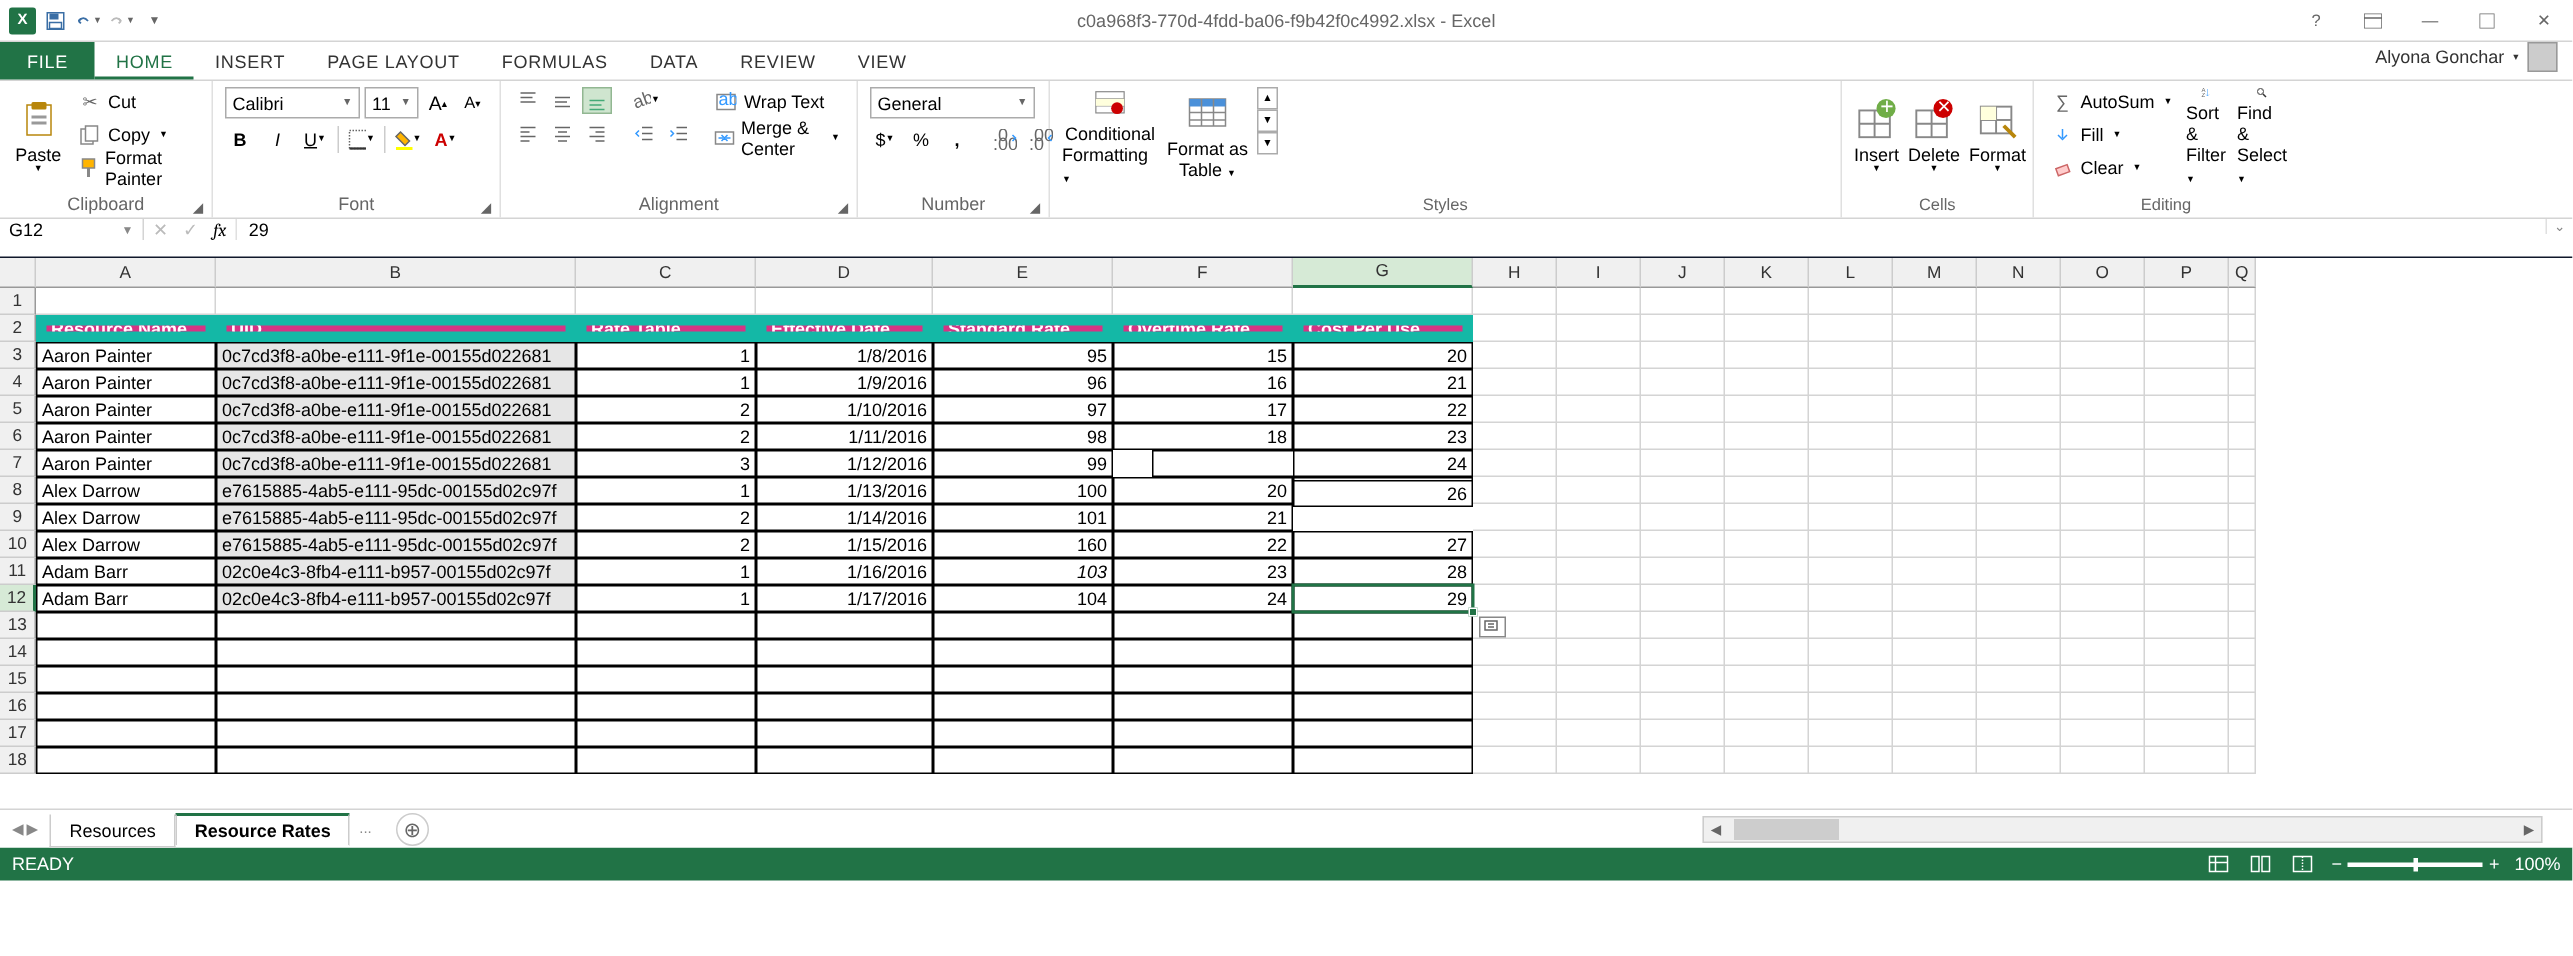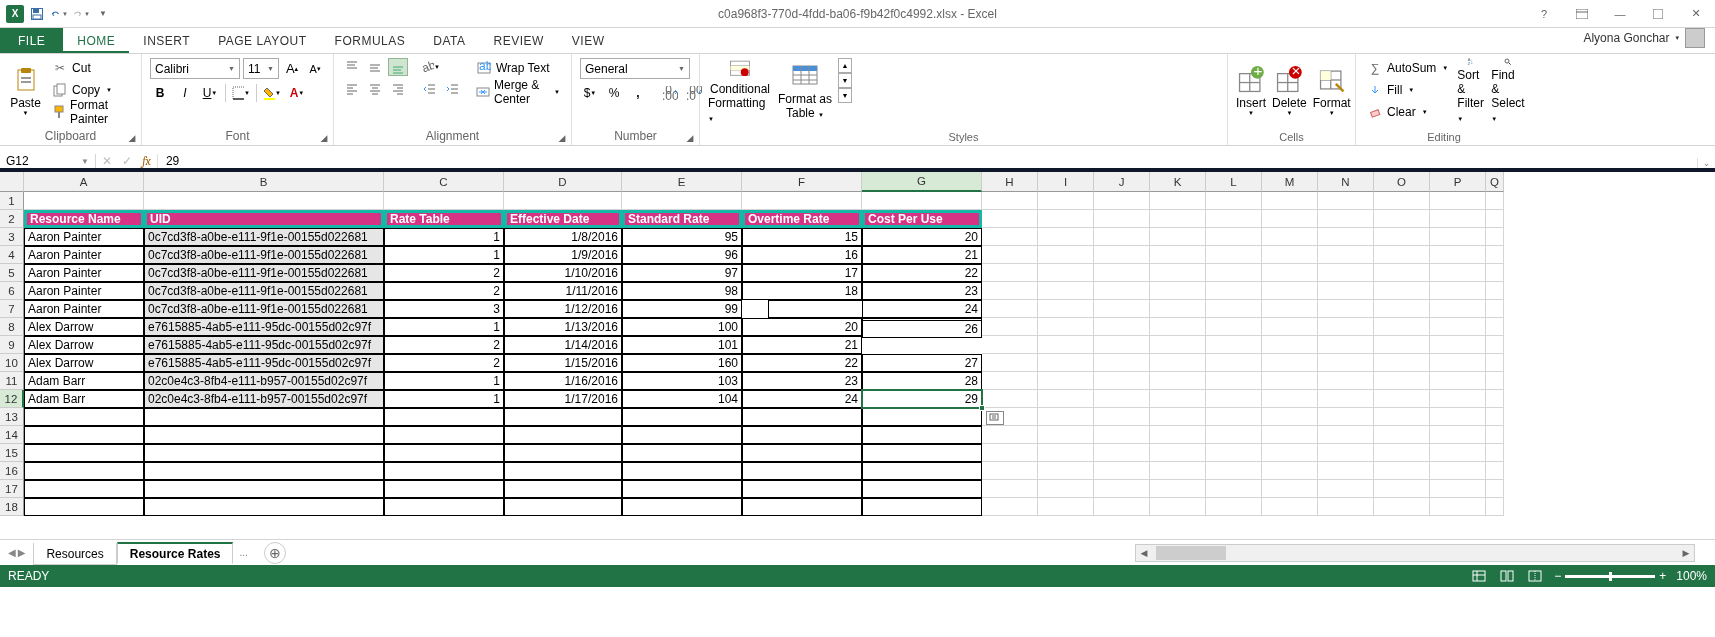--- a/index.html
+++ b/index.html
@@ -42,38 +42,38 @@
 .style-cell{width:94px;height:22px;border:1px solid #b5b5b5;display:flex;align-items:center;padding:0 6px;font-size:11.5px;cursor:pointer}
 .sc-normal{background:#fff;border:2px solid #217346;color:#000}
 .sc-bad{background:#ffc7ce;color:#9c0006}
 .sc-good{background:#c6efce;color:#006100}
 .sc-neutral{background:#ffeb9c;color:#9c6500}
 .sc-calc{background:#f2f2f2;color:#fa7d00;font-weight:bold}
 .sc-check{background:#a5a5a5;color:#fff;font-weight:bold}
 .sc-explan{background:#fff;color:#7f7f7f;font-style:italic}
 .sc-input{background:#ffcc99;color:#3f3f76}
 .style-grid{display:grid;grid-template-columns:repeat(4,94px);grid-template-rows:22px 22px;gap:2px}
-.formula-bar{height:26px;border-bottom:4px solid #0f172a;display:flex;align-items:flex-end;background:#fff}
+.formula-bar{height:26px;border-bottom:1px solid #0f172a;display:flex;align-items:flex-start;background:#fff}
 .name-box{width:96px;border-right:1px solid #d4d4d4;display:flex;align-items:center;padding:0 6px;font-size:12px;justify-content:space-between}
 .name-box .caret{font-size:8px;color:#888}
 .fb-icons{display:flex;align-items:center;padding:0 6px;gap:10px;border-right:1px solid #e0e0e0;color:#bbb}
-.fb-fx{font-style:italic;font-family:"Cambria",serif;color:#a16207}
+.fb-fx{font-style:italic;font-family:"Cambria",serif;color:#000000}
 .fb-input{flex:1;display:flex;align-items:center;padding:0 8px;font-size:12px}
 .fb-expand{width:18px;display:flex;align-items:center;justify-content:center;color:#888;font-size:9px;border-left:1px solid #e0e0e0}
 .grid-area{position:relative;height:367px;overflow:hidden;background:#fff}
 .corner{position:absolute;left:0;top:0;width:24px;height:20px;background:#f0f0f0;border-right:1px solid #ccc;border-bottom:1px solid #999}
 .col-headers{position:absolute;left:24px;top:0;height:20px;display:flex}
 .col-h{background:#f0f0f0;border-right:1px solid #ccc;border-bottom:1px solid #999;display:flex;align-items:center;justify-content:center;font-size:11.5px;color:#333}
 .col-h.sel{background:#d6ead6;border-bottom:2px solid #217346}
 .row-headers{position:absolute;left:0;top:20px;width:24px}
 .row-h{height:18px;background:#f0f0f0;border-right:1px solid #999;border-bottom:1px solid #ccc;display:flex;align-items:center;justify-content:center;font-size:11.5px;color:#333}
 .row-h.sel{background:#d6ead6;border-right:2px solid #217346}
 .cells{position:absolute;left:24px;top:20px}
 .cell{position:absolute;height:18px;display:flex;align-items:center;padding:0 3px;font-size:12px;overflow:hidden;white-space:nowrap}
-.hdr-cell{background:#d63384;color:#fff;font-weight:bold;border:3px solid #14b8a6}
+.hdr-cell{background:#d63384;color:#fff;font-weight:bold;border:7px solid #14b8a6}
 .uid-cell{background:#e6e6e6;border:1px solid #000}
 .data-cell{border:1px solid #000;background:#fff}
 .empty-cell{border-right:1px solid #d4d4d4;border-bottom:1px solid #d4d4d4}
 .selected-cell{outline:2px solid #217346;outline-offset:-1px;z-index:5}
 .fill-handle{position:absolute;width:6px;height:6px;background:#217346;border:1px solid #fff;z-index:6}
 .right{justify-content:flex-end}
 .sheet-tabs{height:26px;border-top:1px solid #d4d4d4;display:flex;align-items:center;background:#fff;position:relative}
 .tab-nav{display:flex;gap:2px;padding:0 8px;color:#888}
 .tab-nav span{cursor:pointer;font-size:10px}
 .sheet-tab{height:22px;padding:0 12px;display:flex;align-items:center;font-size:12px;border:1px solid #ccc;border-top:none;background:#fff;cursor:pointer;margin-top:3px}
@@ -734,21 +734,21 @@
       <div class="cell empty-cell" style="left: 1182px; top: 162px; width: 56px;"></div>
       <div class="cell empty-cell" style="left: 1238px; top: 162px; width: 56px;"></div>
       <div class="cell empty-cell" style="left: 1294px; top: 162px; width: 56px;"></div>
       <div class="cell empty-cell" style="left: 1350px; top: 162px; width: 56px;"></div>
       <div class="cell empty-cell" style="left: 1406px; top: 162px; width: 56px;"></div>
       <div class="cell empty-cell" style="left: 1462px; top: 162px; width: 18px;"></div>
       <div class="cell data-cell" style="left: 0px; top: 180px; width: 120px;">Adam Barr</div>
       <div class="cell uid-cell" style="left: 120px; top: 180px; width: 240px;">02c0e4c3-8fb4-e111-b957-00155d02c97f</div>
       <div class="cell data-cell right" style="left: 360px; top: 180px; width: 120px;">1</div>
       <div class="cell data-cell right" style="left: 480px; top: 180px; width: 118px;">1/16/2016</div>
-      <div class="cell data-cell right" style="left: 598px; top: 180px; width: 120px;">103</div>
+      <div class="cell data-cell right" style="left: 598px; top: 180px; width: 120px; font-style: italic;">103</div>
       <div class="cell data-cell right" style="left: 718px; top: 180px; width: 120px;">23</div>
       <div class="cell data-cell right" style="left: 838px; top: 180px; width: 120px;">28</div>
       <div class="cell empty-cell" style="left: 958px; top: 180px; width: 56px;"></div>
       <div class="cell empty-cell" style="left: 1014px; top: 180px; width: 56px;"></div>
       <div class="cell empty-cell" style="left: 1070px; top: 180px; width: 56px;"></div>
       <div class="cell empty-cell" style="left: 1126px; top: 180px; width: 56px;"></div>
       <div class="cell empty-cell" style="left: 1182px; top: 180px; width: 56px;"></div>
       <div class="cell empty-cell" style="left: 1238px; top: 180px; width: 56px;"></div>
       <div class="cell empty-cell" style="left: 1294px; top: 180px; width: 56px;"></div>
       <div class="cell empty-cell" style="left: 1350px; top: 180px; width: 56px;"></div>

